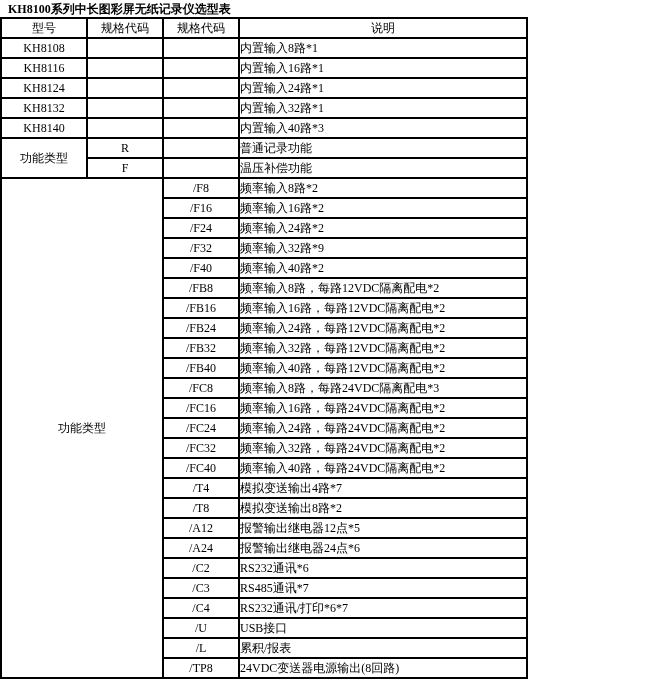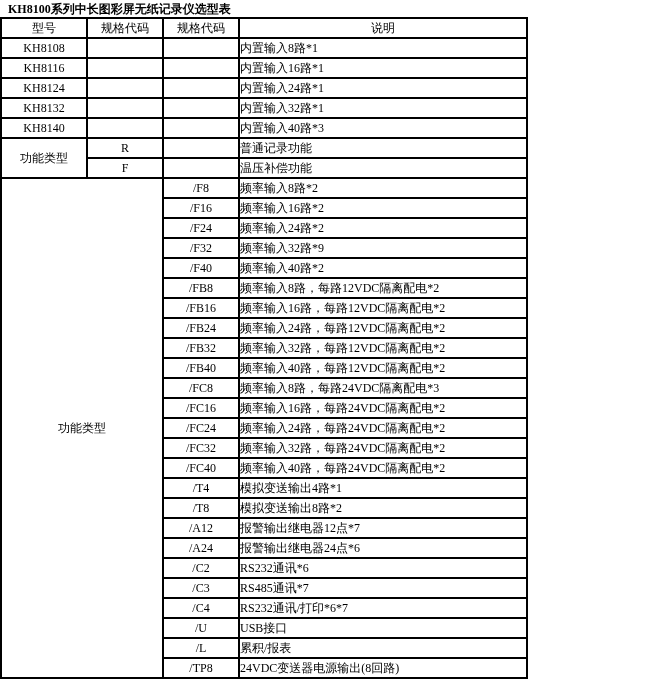--- a/index.html
+++ b/index.html
@@ -168,29 +168,29 @@
         <tr>
           <td class="c-center">/FC32</td>
           <td class="c-desc">频率输入32路，每路24VDC隔离配电*2</td>
         </tr>
         <tr>
           <td class="c-center">/FC40</td>
           <td class="c-desc">频率输入40路，每路24VDC隔离配电*2</td>
         </tr>
         <tr>
           <td class="c-center">/T4</td>
-          <td class="c-desc">模拟变送输出4路*1</td>
+          <td class="c-desc">模拟变送输出4路*7</td>
         </tr>
         <tr>
           <td class="c-center">/T8</td>
           <td class="c-desc">模拟变送输出8路*2</td>
         </tr>
         <tr>
           <td class="c-center">/A12</td>
-          <td class="c-desc">报警输出继电器12点*7</td>
+          <td class="c-desc">报警输出继电器12点*5</td>
         </tr>
         <tr>
           <td class="c-center">/A24</td>
           <td class="c-desc">报警输出继电器24点*6</td>
         </tr>
         <tr>
           <td class="c-center">/C2</td>
           <td class="c-desc">RS232通讯*6</td>
         </tr>
         <tr>

